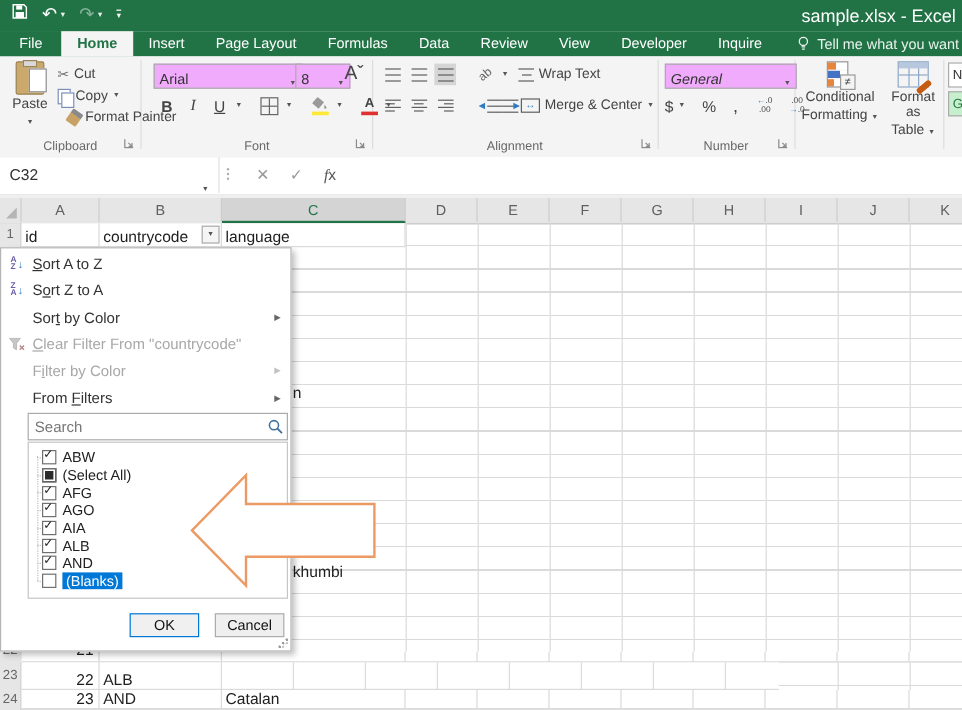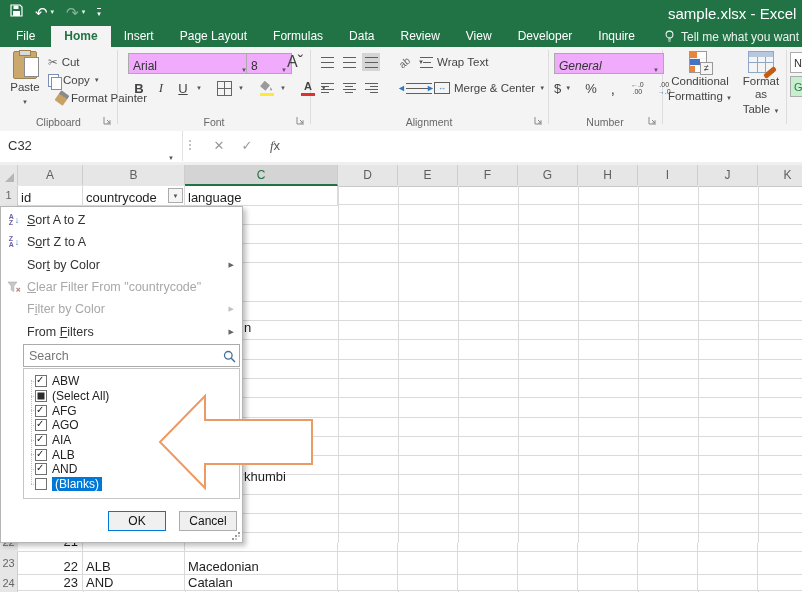--- a/index.html
+++ b/index.html
@@ -290,21 +290,21 @@
             <i></i>
             <i></i>
           </span>
         </span>
       <span style="width:8px"></span>
       <span class="sq">
           <span style="display:inline-block;transform:rotate(-40deg);font-size:10px;color:#5f5f5f;">ab</span>
         </span>
       <span class="carat">▼</span>
     </div>
-    <div class="rowbtn" style="left:420px;top:6px;">
+    <div class="rowbtn" style="left:432px;top:6px;">
       <span class="lines c">
           <i></i>
           <i></i>
           <i></i>
         </span>
       <span>Wrap Text</span>
     </div>
     <div class="rowbtn" style="left:318px;top:32px;">
       <span class="sq">
           <span class="lines l">
@@ -475,21 +475,20 @@
       <div class="cell" style="width:60px;"></div>
     <div class="cell" style="width:60px;"></div>
       <div class="cell" style="width:60px;"></div>
     <div class="cell" style="width:60px;"></div>
       <div class="cell" style="width:44px;border-right:none;"></div>
   </div>
   <div class="rnum" style="top:551.5px;height:23px;line-height:23px;">23</div>
   <div class="cellrow" style="top:551.5px;height:23px;">
     <div class="cell num" style="width:65px;">22</div>
     <div class="cell" style="width:102px;">ALB</div>
-    <div class="cell" style="width:153px;">Macedonian</div>
     <div class="cell" style="width:60px;"></div>
       <div class="cell" style="width:60px;"></div>
     <div class="cell" style="width:60px;"></div>
       <div class="cell" style="width:60px;"></div>
     <div class="cell" style="width:60px;"></div>
       <div class="cell" style="width:60px;"></div>
     <div class="cell" style="width:60px;"></div>
       <div class="cell" style="width:44px;border-right:none;"></div>
   </div>
   <div class="rnum" style="top:574.5px;height:16.5px;line-height:16.5px;">24</div>

